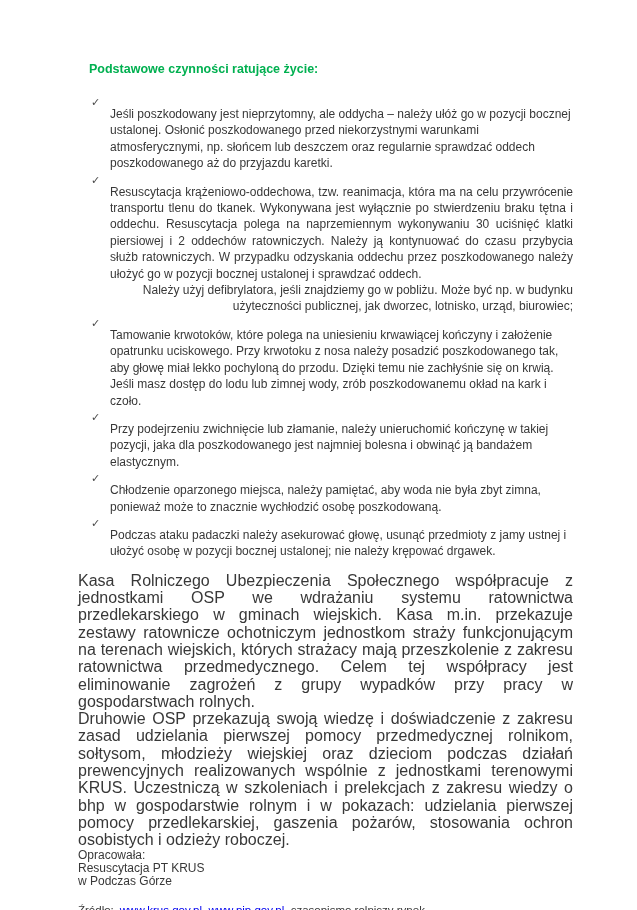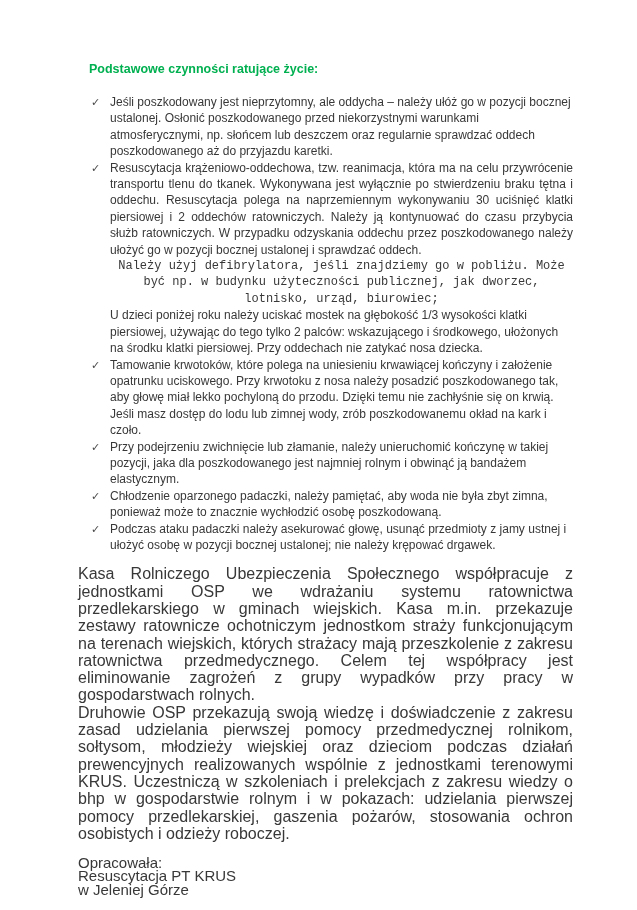--- a/index.html
+++ b/index.html
@@ -17,29 +17,29 @@
     margin:0 0 17px 11px;
     font-size:12.5px;font-weight:bold;line-height:15px;
   }
   .list{margin-left:13px;}
   .list-item{display:flex;align-items:flex-start;}
   .check{
     flex:none;width:19px;font-size:11px;line-height:16.4px;
     color:#4a4a4a;
   }
   .item-text{
-    flex:1;font-size:12px;line-height:16.4px;text-align:left;
+    flex:1;font-size:12px;line-height:16.4px;text-align:left;margin-top:12px;
   }
   .item-text.just{text-align:justify;}
   .para{
     margin:12px 0 0 0;font-size:16px;line-height:17.3px;
     text-align:justify;
   }
   .para+.para{margin-top:0;}
-  .signature{margin-top:14px;font-size:15px;line-height:13.3px;}
+  .signature{margin-top:0;font-size:12px;line-height:13.3px;}
   .source-line{margin-top:15px;font-size:11.5px;line-height:14px;}
   .source-label{color:#383838;text-align:center;}
   .links a, .links{color:#0000EE;text-decoration:underline;cursor:pointer;}
   .links{margin-left:6px;}
   .source-suffix{color:#383838;}
 </style>
 </head>
 <body>
 
 <div class="page">
@@ -50,55 +50,54 @@
 
     <div class="list-item">
       <span class="check">✓</span>
       <div class="item-text">Jeśli poszkodowany jest nieprzytomny, ale oddycha – należy ułóż go w pozycji bocznej ustalonej. Osłonić poszkodowanego przed niekorzystnymi warunkami atmosferycznymi, np. słońcem lub deszczem oraz regularnie sprawdzać oddech poszkodowanego aż do przyjazdu karetki.</div>
     </div>
 
     <div class="list-item">
       <span class="check">✓</span>
       <div class="item-text just">
         <div>Resuscytacja krążeniowo-oddechowa, tzw. reanimacja, która ma na celu przywrócenie transportu tlenu do tkanek. Wykonywana jest wyłącznie po stwierdzeniu braku tętna i oddechu. Resuscytacja polega na naprzemiennym wykonywaniu 30 uciśnięć klatki piersiowej i 2 oddechów ratowniczych. Należy ją kontynuować do czasu przybycia służb ratowniczych. W przypadku odzyskania oddechu przez poszkodowanego należy ułożyć go w pozycji bocznej ustalonej i sprawdzać oddech.</div>
-        <div style="text-align:center;font-family:Liberation Mono, monospace;">Należy użyj defibrylatora, jeśli znajdziemy go w pobliżu. Może być np. w budynku użyteczności publicznej, jak dworzec, lotnisko, urząd, biurowiec;</div>
-        <div style="text-align:left;">U dzieci poniżej roku należy uciskać mostek na głębokość 1/3 wysokości klatki piersiowej, używając do tego tylko 2 palców: wskazującego i środkowego, ułożonych na środku klatki piersiowej. Przy oddechach nie zatykać nosa dziecka.</div>
+        <div style="text-align:right;">Należy użyj defibrylatora, jeśli znajdziemy go w pobliżu. Może być np. w budynku użyteczności publicznej, jak dworzec, lotnisko, urząd, biurowiec;</div>
       </div>
     </div>
 
     <div class="list-item">
       <span class="check">✓</span>
       <div class="item-text">Tamowanie krwotoków, które polega na uniesieniu krwawiącej kończyny i założenie opatrunku uciskowego. Przy krwotoku z nosa należy posadzić poszkodowanego tak, aby głowę miał lekko pochyloną do przodu. Dzięki temu nie zachłyśnie się on krwią. Jeśli masz dostęp do lodu lub zimnej wody, zrób poszkodowanemu okład na kark i czoło.</div>
     </div>
 
     <div class="list-item">
       <span class="check">✓</span>
-      <div class="item-text">Przy podejrzeniu zwichnięcie lub złamanie, należy unieruchomić kończynę w takiej pozycji, jaka dla poszkodowanego jest najmniej rolnym i obwinąć ją bandażem elastycznym.</div>
+      <div class="item-text">Przy podejrzeniu zwichnięcie lub złamanie, należy unieruchomić kończynę w takiej pozycji, jaka dla poszkodowanego jest najmniej bolesna i obwinąć ją bandażem elastycznym.</div>
     </div>
 
     <div class="list-item">
       <span class="check">✓</span>
-      <div class="item-text">Chłodzenie oparzonego padaczki, należy pamiętać, aby woda nie była zbyt zimna, ponieważ może to znacznie wychłodzić osobę poszkodowaną.</div>
+      <div class="item-text">Chłodzenie oparzonego miejsca, należy pamiętać, aby woda nie była zbyt zimna, ponieważ może to znacznie wychłodzić osobę poszkodowaną.</div>
     </div>
 
     <div class="list-item">
       <span class="check">✓</span>
       <div class="item-text">Podczas ataku padaczki należy asekurować głowę, usunąć przedmioty z jamy ustnej i ułożyć osobę w pozycji bocznej ustalonej; nie należy krępować drgawek.</div>
     </div>
 
   </div>
 
   <p class="para">Kasa Rolniczego Ubezpieczenia Społecznego współpracuje z jednostkami OSP we wdrażaniu systemu ratownictwa przedlekarskiego w gminach wiejskich. Kasa m.in. przekazuje zestawy ratownicze ochotniczym jednostkom straży funkcjonującym na terenach wiejskich, których strażacy mają przeszkolenie z zakresu ratownictwa przedmedycznego. Celem tej współpracy jest eliminowanie zagrożeń z grupy wypadków przy pracy w gospodarstwach rolnych.</p>
 
   <p class="para">Druhowie OSP przekazują swoją wiedzę i doświadczenie z zakresu zasad udzielania pierwszej pomocy przedmedycznej rolnikom, sołtysom, młodzieży wiejskiej oraz dzieciom podczas działań prewencyjnych realizowanych wspólnie z jednostkami terenowymi KRUS. Uczestniczą w szkoleniach i prelekcjach z zakresu wiedzy o bhp w gospodarstwie rolnym i w pokazach: udzielania pierwszej pomocy przedlekarskiej, gaszenia pożarów, stosowania ochron osobistych i odzieży roboczej.</p>
 
   <div class="signature">
     <div>Opracowała:</div>
     <div>Resuscytacja PT KRUS</div>
-    <div>w Jeleniej Górze</div>
+    <div>w Podczas Górze</div>
   </div>
 
   <div class="source-line">
     <span class="source-label">Źródło:</span><span class="links" style="color: rgb(0, 0, 238);"><a style="color: rgb(0, 0, 238);">www.krus.gov.pl,</a> <a style="color: rgb(0, 0, 238);">www.pip.gov.pl,</a></span>
     <span class="source-suffix">czasopismo rolniczy rynek</span>
   </div>
 
 </div>
 
 </body></html>

